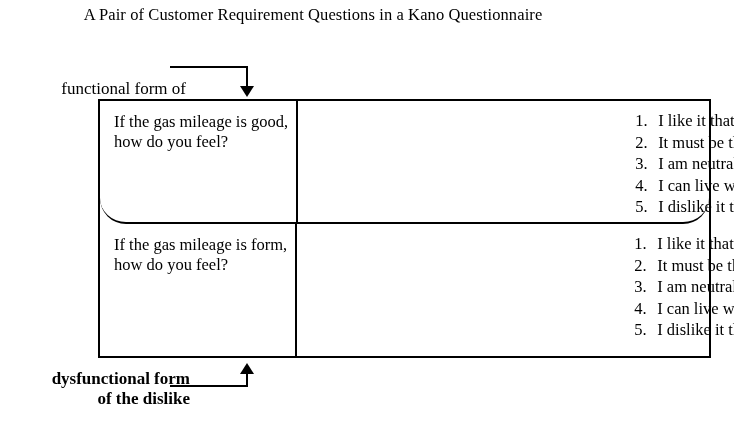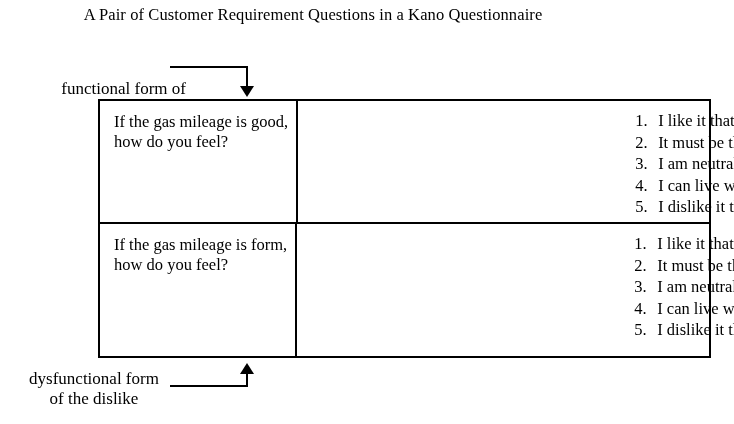--- a/index.html
+++ b/index.html
@@ -42,24 +42,25 @@
   .annot-top {
     left: 6px;
     top: 46px;
     width: 180px;
     text-align: right;
     margin-top: 33px;
   }
   .annot-top .line1 { display: block; }
   .annot-top .line2 { display: block; }
   .annot-bottom {
-    left: 6px;
+    left: 14px;
     top: 369px;
     width: 176px;
-    text-align: center;
+    text-align: right;
+    font-weight: bold;
   }
   .annot-bottom .line1 { display: block; }
   .annot-bottom .line2 { display: block; }
 
   
   .leader {
     position: absolute;
     background: #000000;
   }
   
@@ -118,20 +119,21 @@
     height: 259px;
     border: 2px solid #000000;
     box-sizing: border-box;
     background: #ffffff;
   }
   .kano-row {
     position: relative;
     display: flex;
     box-sizing: border-box;
     width: 100%;
+    border-radius: 26px;
   }
   .kano-row.row-1 { height: 123px; border-bottom: 2px solid #000000; }
   .kano-row.row-2 { height: 132px; }
 
   .cell-question {
     box-sizing: border-box;
     width: 289px;
     border-right: 2px solid #000000;
     padding: 11px 8px 0 14px;
     font-size: 16.5px;

